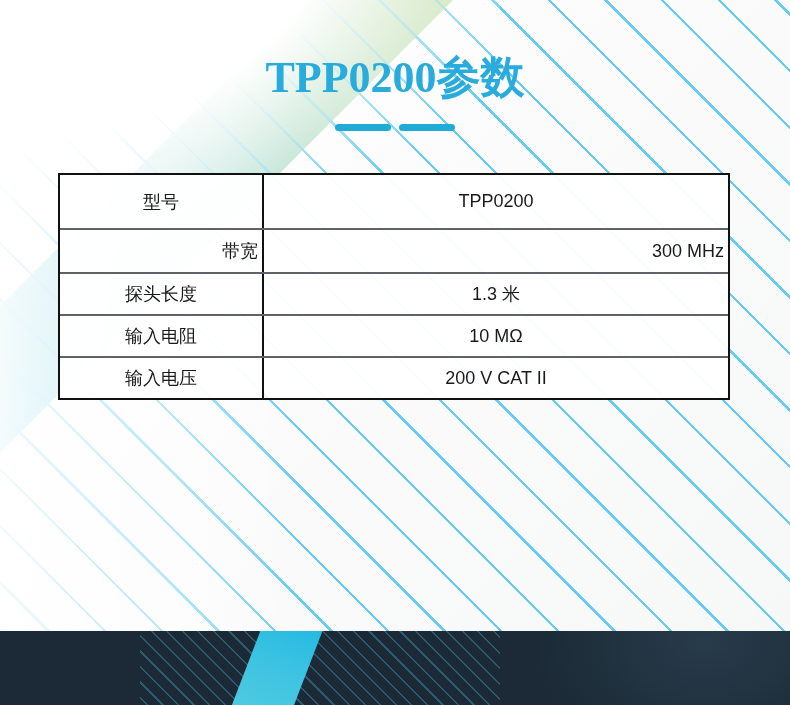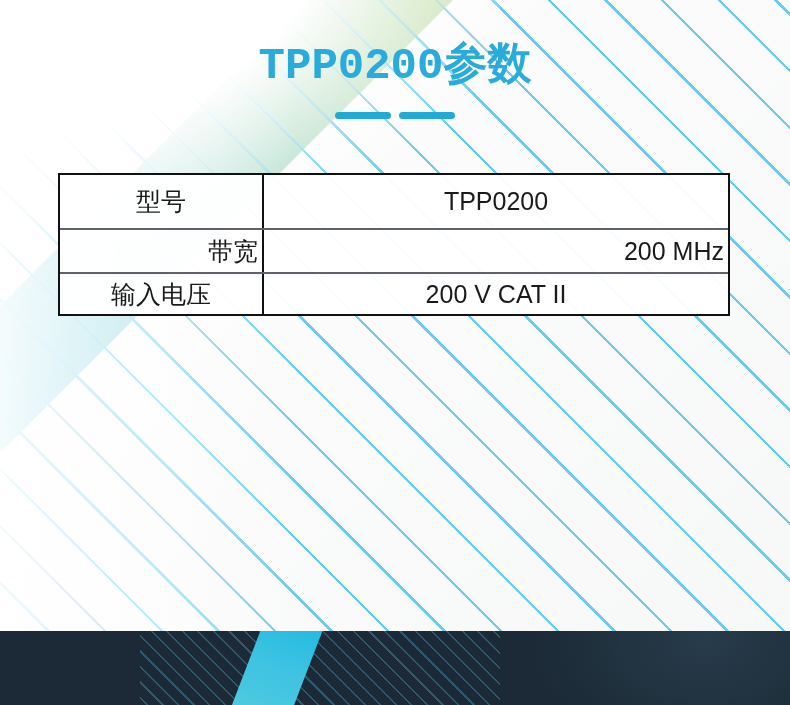--- a/index.html
+++ b/index.html
@@ -156,27 +156,27 @@
 
   
   .heading {
     position: absolute;
     left: 0;
     top: 38px;
     width: 790px;
     text-align: center;
   }
   .heading-title {
-    margin: 4px;
+    margin: 16px;
     font-size: 44px;
     font-weight: bold;
     letter-spacing: 0px;
     color: #29abdb;
     line-height: 1.1;
-    font-family: Liberation Mono, monospace;
+    font-family: Liberation Serif, serif;
   }
   .heading-rule {
     margin: 22px auto 0 auto;
     width: 120px;
     display: flex;
     justify-content: space-between;
   }
   .rule-seg {
     height: 7px;
     border-radius: 4px;
@@ -198,21 +198,21 @@
   table.spec-table {
     border-collapse: collapse;
     width: 100%;
     table-layout: fixed;
   }
   table.spec-table td {
     border-bottom: 2px solid #5f6369;
     text-align: center;
     vertical-align: middle;
     color: #1a1a1a;
-    font-size: 25px;
+    font-size: 18px;
     padding: 0 4px;
     background: rgba(255, 255, 255, 0.78);
   }
   table.spec-table tr:last-child td {
     border-bottom: none;
     border-radius: 11px;
   }
   td.spec-label {
     width: 194px;
     border-right: 2px solid #111111;
@@ -247,21 +247,29 @@
 
 <div class="spec-table-wrap">
   <table class="spec-table">
     <tbody>
       <tr class="tall">
         <td class="spec-label">型号</td>
         <td class="spec-value">TPP0200</td>
       </tr>
       <tr class="tall2">
         <td class="spec-label">带宽</td>
-        <td class="spec-value">200 MHz</td>
+        <td class="spec-value">300 MHz</td>
+      </tr>
+      <tr class="reg">
+        <td class="spec-label">探头长度</td>
+        <td class="spec-value">1.3 米</td>
+      </tr>
+      <tr class="reg">
+        <td class="spec-label">输入电阻</td>
+        <td class="spec-value">10 MΩ</td>
       </tr>
       <tr class="reg">
         <td class="spec-label">输入电压</td>
         <td class="spec-value">200 V CAT II</td>
       </tr>
     </tbody>
   </table>
 </div>
 
 <div class="footer-band">

